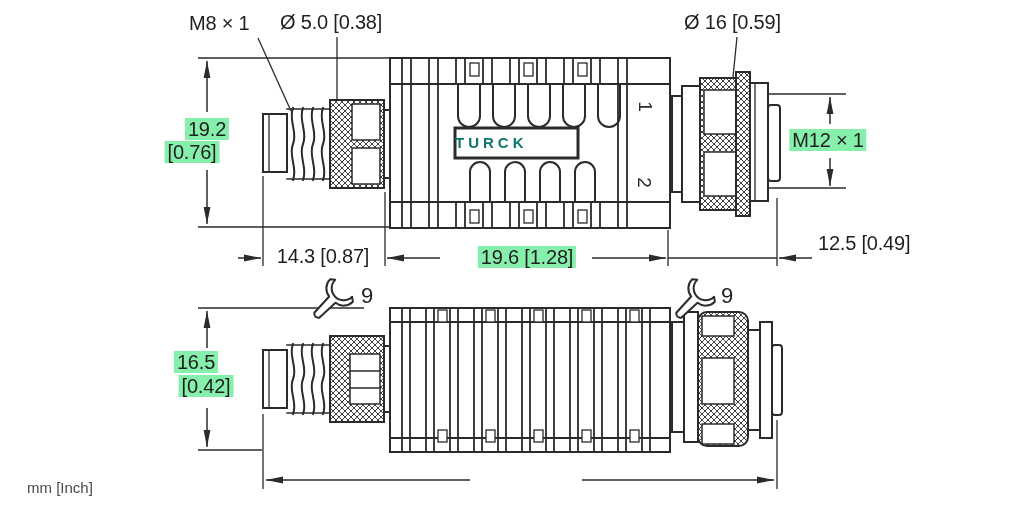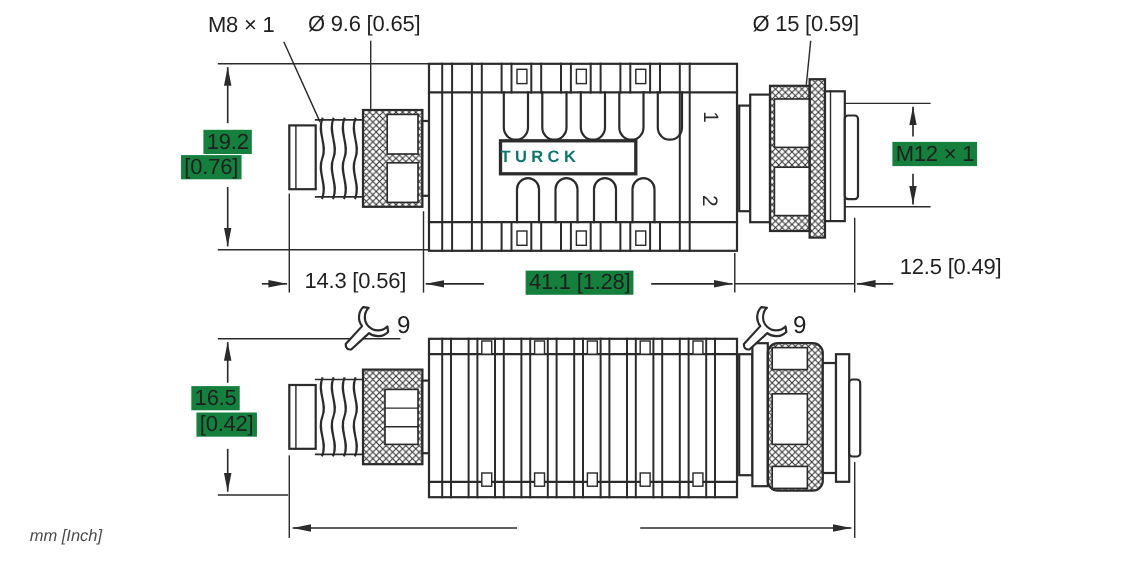--- a/index.html
+++ b/index.html
@@ -7,28 +7,28 @@
     position:relative;width:1022px;height:511px;background:#fff;overflow:hidden;
     font-family:"Liberation Sans", sans-serif;
     padding-left:24px;
   }
   .stage svg{position:absolute;left:0;top:0;}
   .lbl{
     position:absolute;white-space:nowrap;color:#1f1f1f;
     font-size:20px;letter-spacing:-0.2px;line-height:1;
   }
   .ctr{transform:translateX(-50%);}
-  .bgw{background:#15803d;padding:1px 3px;}
+  .bgw{background:#86efac;padding:1px 3px;}
   .wr-num{position:absolute;font-size:22px;color:#1f1f1f;line-height:1;}
   .num{
     position:absolute;font-size:19px;color:#2b2b2b;line-height:1;
     transform:rotate(90deg);
   }
   .units{
-    position:absolute;left:27px;top:480px;font-size:15px;color:#4a4a4a;line-height:1;font-style:italic;
+    position:absolute;left:27px;top:480px;font-size:15px;color:#4a4a4a;line-height:1;
   }
   .turck{
     position:absolute;left:455px;top:134px;width:123px;text-align:left;
     font-size:15px;font-weight:800;letter-spacing:4px;color:#0f766e;line-height:1.2;
   }
 </style>
 </head>
 <body>
 
 <div class="stage">
@@ -195,29 +195,29 @@
 
     <g transform="translate(338,294) rotate(135)">
       <path d="M8,-4.5 L30,-3.5 Q34,0 30,3.5 L8,4.5 A13,13 0 0 1 -5,16 L-8,12 A8.5,8.5 0 0 0 -8,-12 L-5,-16 A13,13 0 0 1 8,-4.5 Z" fill="#fff" stroke="#2b2b2b" stroke-width="2" stroke-linejoin="round"></path>
     </g>
     <g transform="translate(700,294) rotate(135)">
       <path d="M8,-4.5 L30,-3.5 Q34,0 30,3.5 L8,4.5 A13,13 0 0 1 -5,16 L-8,12 A8.5,8.5 0 0 0 -8,-12 L-5,-16 A13,13 0 0 1 8,-4.5 Z" fill="#fff" stroke="#2b2b2b" stroke-width="2" stroke-linejoin="round"></path>
     </g>
   </svg>
 
   <span class="lbl" style="left:189px;top:13px">M8 × 1</span>
-  <span class="lbl" style="left:280px;top:12px">Ø 9.6 [0.65]</span>
-  <span class="lbl" style="left:684px;top:12px">Ø 15 [0.59]</span>
-  <span class="lbl ctr bgw" style="left:850px;top:129px">M12 × 1</span>
+  <span class="lbl" style="left:280px;top:12px">Ø 5.0 [0.38]</span>
+  <span class="lbl" style="left:684px;top:12px">Ø 16 [0.59]</span>
+  <span class="lbl ctr bgw" style="left:828px;top:129px">M12 × 1</span>
 
   <span class="lbl ctr bgw" style="left:207px;top:118px">19.2</span>
   <span class="lbl ctr bgw" style="left:192px;top:141px">[0.76]</span>
 
-  <span class="lbl ctr" style="left:323px;top:246px">14.3 [0.56]</span>
-  <span class="lbl ctr bgw" style="left:527px;top:246px">41.1 [1.28]</span>
+  <span class="lbl ctr" style="left:323px;top:246px">14.3 [0.87]</span>
+  <span class="lbl ctr bgw" style="left:527px;top:246px">19.6 [1.28]</span>
   <span class="lbl" style="left:818px;top:233px">12.5 [0.49]</span>
 
   <span class="lbl ctr bgw" style="left:196px;top:351px">16.5</span>
   <span class="lbl ctr bgw" style="left:206px;top:375px">[0.42]</span>
 
   <span class="wr-num" style="left:361px;top:285px">9</span>
   <span class="wr-num" style="left:721px;top:285px">9</span>
 
   <span class="num" style="left:640px;top:97px">1</span>
   <span class="num" style="left:639px;top:173px">2</span>

